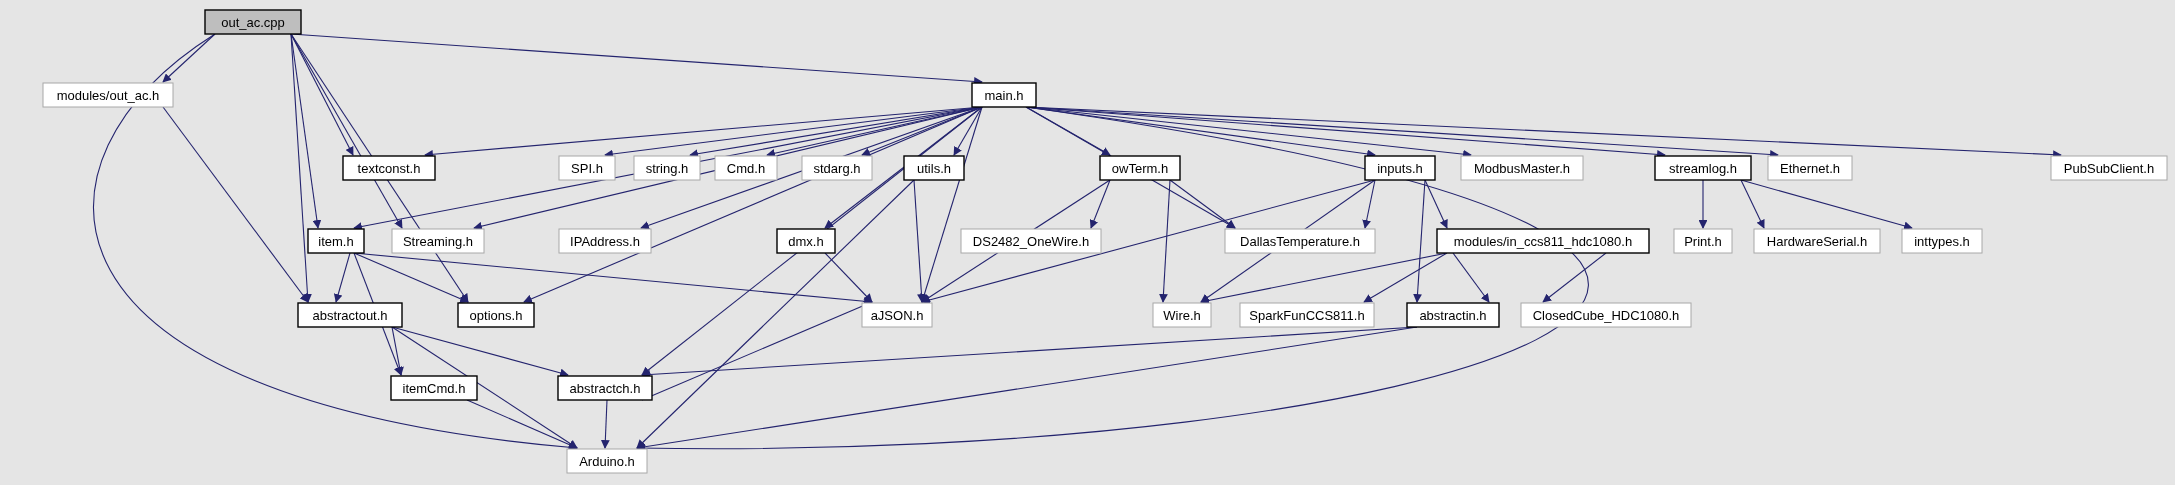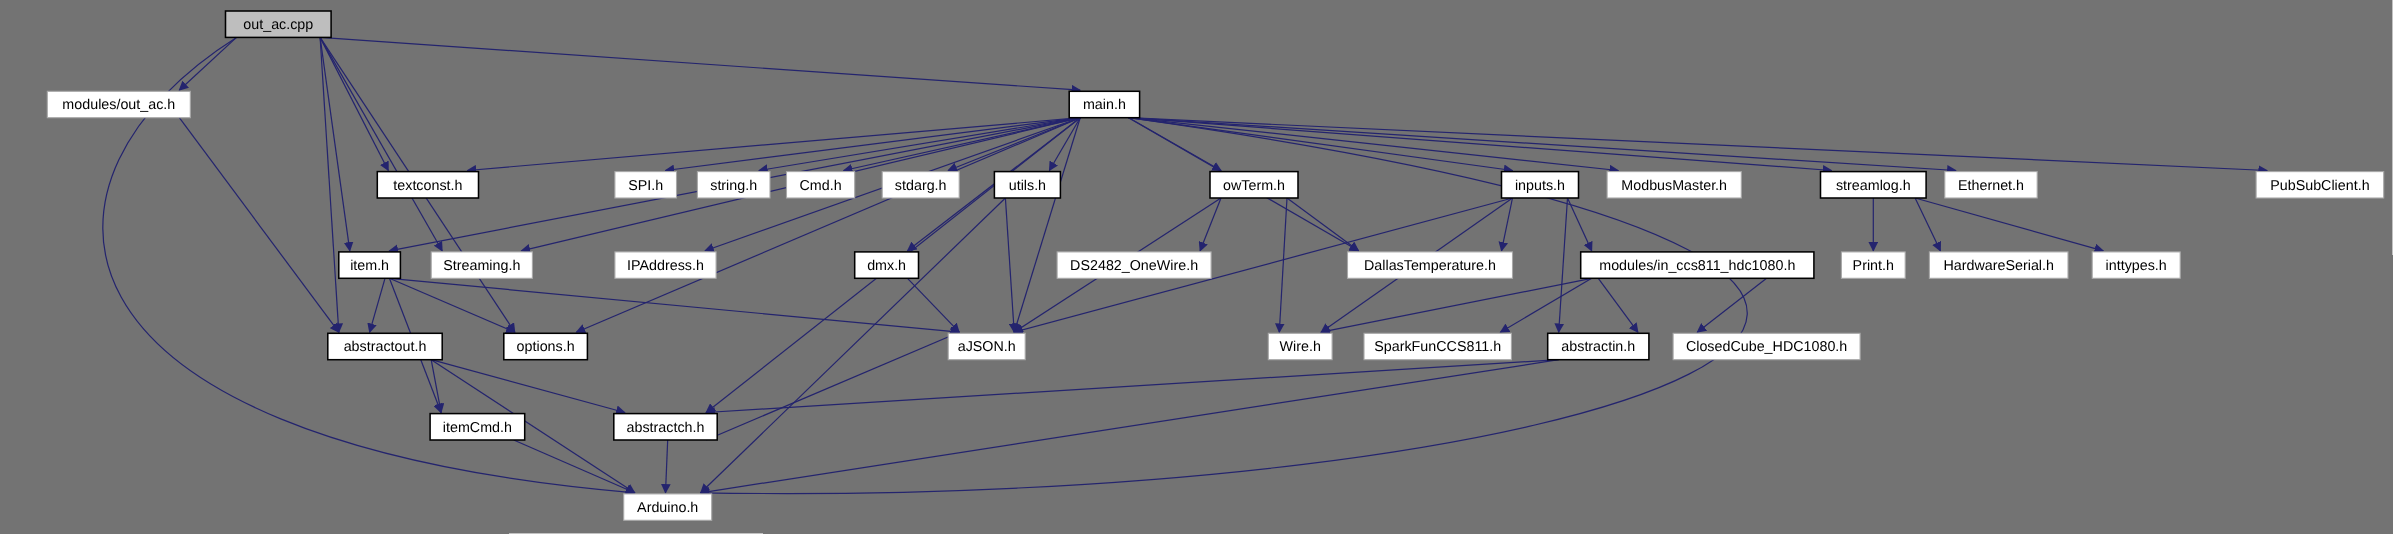--- a/index.html
+++ b/index.html
@@ -4,21 +4,21 @@
 <style>
   html, body {
     margin: 0;
     padding: 0;
     background: #ffffff;
   }
   .canvas {
     position: relative;
     width: 2175px;
     height: 485px;
-    background: #737373;
+    background: #e5e5e5;
     font-family: "Liberation Sans", sans-serif;
   }
   svg {
     display: block;
   }
   .node-label {
     font-family: "Liberation Sans", sans-serif;
     font-size: 13px;
     fill: #000000;
   }

